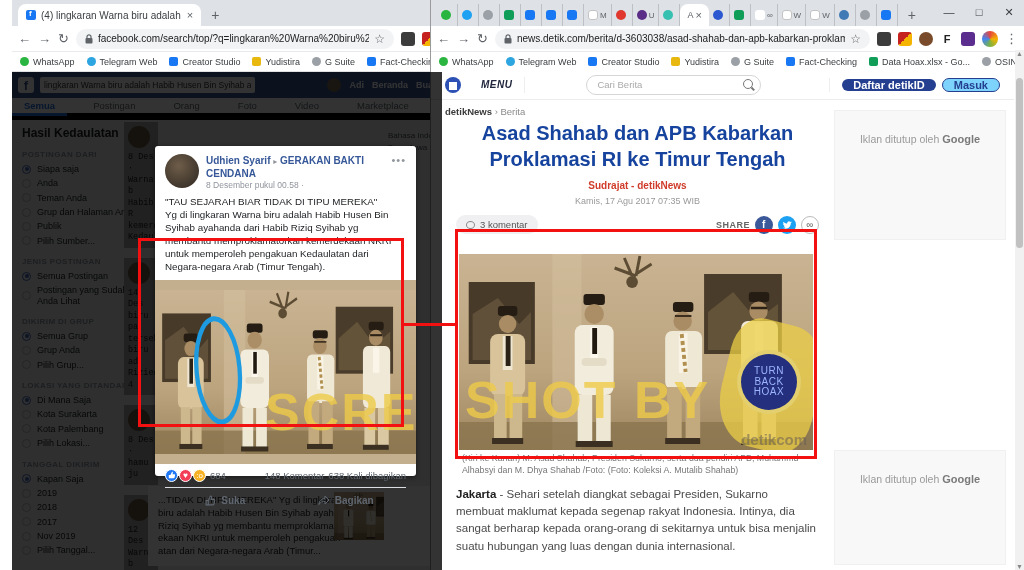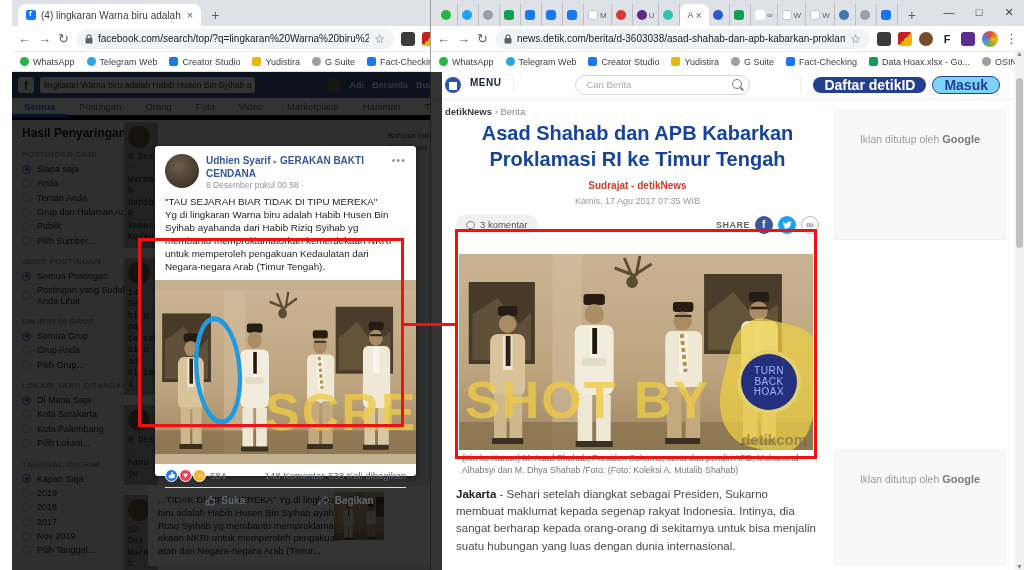--- a/index.html
+++ b/index.html
@@ -50,21 +50,21 @@
   .fb-page { background:#e9ebee; }
   .fb-header { position:absolute; left:0; right:0; top:0; height:26px; background:#3b5998;
                display:flex; align-items:center; padding:0 6px; gap:6px; }
   .fb-logo { width:16px; height:16px; background:#fff; border-radius:3px; color:#3b5998; font-weight:bold;
              font-size:13px; text-align:center; line-height:17px; }
   .fb-search { flex:1; max-width:215px; height:16px; background:#fff; border:none; border-radius:2px;
                font-size:8.5px; color:#333; padding:0 4px; }
   .fb-nav { display:flex; align-items:center; gap:8px; margin-left:auto; font-size:9px; color:#fff; font-weight:bold; }
   .fb-nav .pav { width:14px; height:14px; border-radius:50%; background:#7d6a55; }
   .fb-tabs { position:absolute; left:0; right:0; top:26px; height:22px; background:#fff;
-             display:flex; align-items:center; gap:0; border-bottom:5px solid #000000; }
+             display:flex; align-items:center; gap:14px; border-bottom:7px solid #000000; }
   .fbtab { font-size:9.5px; color:#616770; padding:0 12px; line-height:21px; white-space:nowrap; }
   .fbtab:first-of-type { color:#216fdb; font-weight:bold; box-shadow:inset 0 -3px 0 #216fdb; }
   .fb-filters { position:absolute; left:0; top:48px; width:138px; padding:6px 10px; }
   .fb-filters h3 { font-size:12px; color:#1c1e21; margin-bottom:10px; }
   .fsec { margin-bottom:11px; }
   .fsec h4 { font-size:8px; color:#90949c; letter-spacing:.4px; margin-bottom:5px; }
   .opt { display:flex; align-items:center; gap:6px; margin-bottom:4px; }
   .opt .radio { width:9px; height:9px; border:1px solid #b5b8bd; border-radius:50%; position:relative; flex:0 0 auto; }
   .opt:first-of-type .radio { border-color:#4267b2; }
   .opt:first-of-type .radio::after { content:""; position:absolute; inset:1.5px; background:#4267b2; border-radius:50%; }
@@ -103,35 +103,35 @@
   .rx.wow  { background:#f7b125; }
   .fc-counts .right { margin-left:auto; }
   .fc-actions { display:flex; border-top:1px solid #dadde1; margin:0 10px; height:26px; }
   .fc-actions .act { flex:1; display:flex; align-items:center; justify-content:center; gap:5px;
                      font-size:10px; font-weight:bold; color:#606770; }
 
   
   .dk-page { background:#fff; top:70px; }
   .dk-header { position:absolute; left:0; right:10px; top:0; height:30px; display:flex; align-items:center;
                padding:0 14px; gap:10px; border-bottom:1px solid #ececec; background:#fff; z-index:2; }
-  .dk-menu { display:flex; gap:9px; padding-right:12px; border-right:1px solid #eee; }
+  .dk-menu { display:flex; align-items:center; gap:20px; padding-right:12px; border-right:1px solid #eee;font-style:italic; }
   .menu-circ { width:16px; height:16px; border-radius:50%; background:#2c50b4; position:relative; }
   .menu-circ::after { content:""; position:absolute; left:4px; right:4px; top:5px; height:2px; background:#fff;
                       box-shadow:0 4px 0 #fff, 0 -0px 0 #fff; border-top:2px solid #fff0; }
   .menu-circ::before { content:""; position:absolute; left:4px; right:4px; top:9px; height:2px; background:#fff; }
   .dk-menu b { font-size:10px; color:#20263c; letter-spacing:.5px; }
   .dk-search { width:175px; height:20px; border:1px solid #d6d6d6; border-radius:11px; font-size:9.5px;
                color:#444; padding:0 22px 0 10px; margin-left:51px; }
   .dk-search::placeholder { color:#aaa; }
   .mag { position:relative; width:12px; height:12px; margin-left:-28px; }
   .mag::before { content:""; position:absolute; width:8px; height:8px; border:1.5px solid #777; border-radius:50%; }
   .mag::after { content:""; position:absolute; width:4px; height:1.5px; background:#777; transform:rotate(45deg);
                 left:8px; top:9px; }
   .dk-auth { margin-left:auto; display:flex; gap:6px; align-items:center; border-left:1px solid #eee; padding-left:12px; }
-  .pill { border-radius:13px; font-size:14px; font-weight:bold; padding:0 11px; white-space:nowrap; }
+  .pill { border-radius:13px; font-size:11px; font-weight:bold; padding:0 11px; white-space:nowrap; }
   .pill.primary { background:#253f90; color:#fff; }
   .pill.outline { border:1.5px solid #253f90; color:#253f90; background:#7dd3fc; }
   .dk-crumb { position:absolute; left:14px; top:36px; font-size:9.5px; color:#8a8a8a; }
   .dk-crumb b { color:#3a3a3a;text-align:right; }
   .dk-main { position:absolute; left:25px; top:50px; width:363px; }
   .dk-title { font-size:20px; font-weight:bold; color:#16439d; text-align:center; line-height:1.3; }
   .dk-byline { text-align:center; font-size:10px; font-weight:bold; color:#d03c2b; margin-top:8px; }
   .dk-date { text-align:center; font-size:9px; color:#999; margin-top:5px; }
   .dk-meta { display:flex; align-items:center; margin-top:9px; }
   .cmt-pill { display:flex; align-items:center; gap:5px; background:#f0f0f2; border-radius:12px;
@@ -316,21 +316,21 @@
           <span class="fbtab">Postingan</span>
           <span class="fbtab">Orang</span>
           <span class="fbtab">Foto</span>
           <span class="fbtab">Video</span>
           <span class="fbtab">Marketplace</span>
           <span class="fbtab">Halaman</span>
           <span class="fbtab">Tempat</span>
         </div>
 
       <div class="fb-filters">
-        <h3>Hasil Penyaringan</h3>
+        <h3>Hasil Kedaulatan</h3>
         <div class="fsec">
           <h4>POSTINGAN DARI</h4>
           <div>
 
           <div class="opt">
               <span class="radio"></span>
               <span class="olabel">Siapa saja</span>
               </div>
               <div class="opt">
               <span class="radio"></span>

